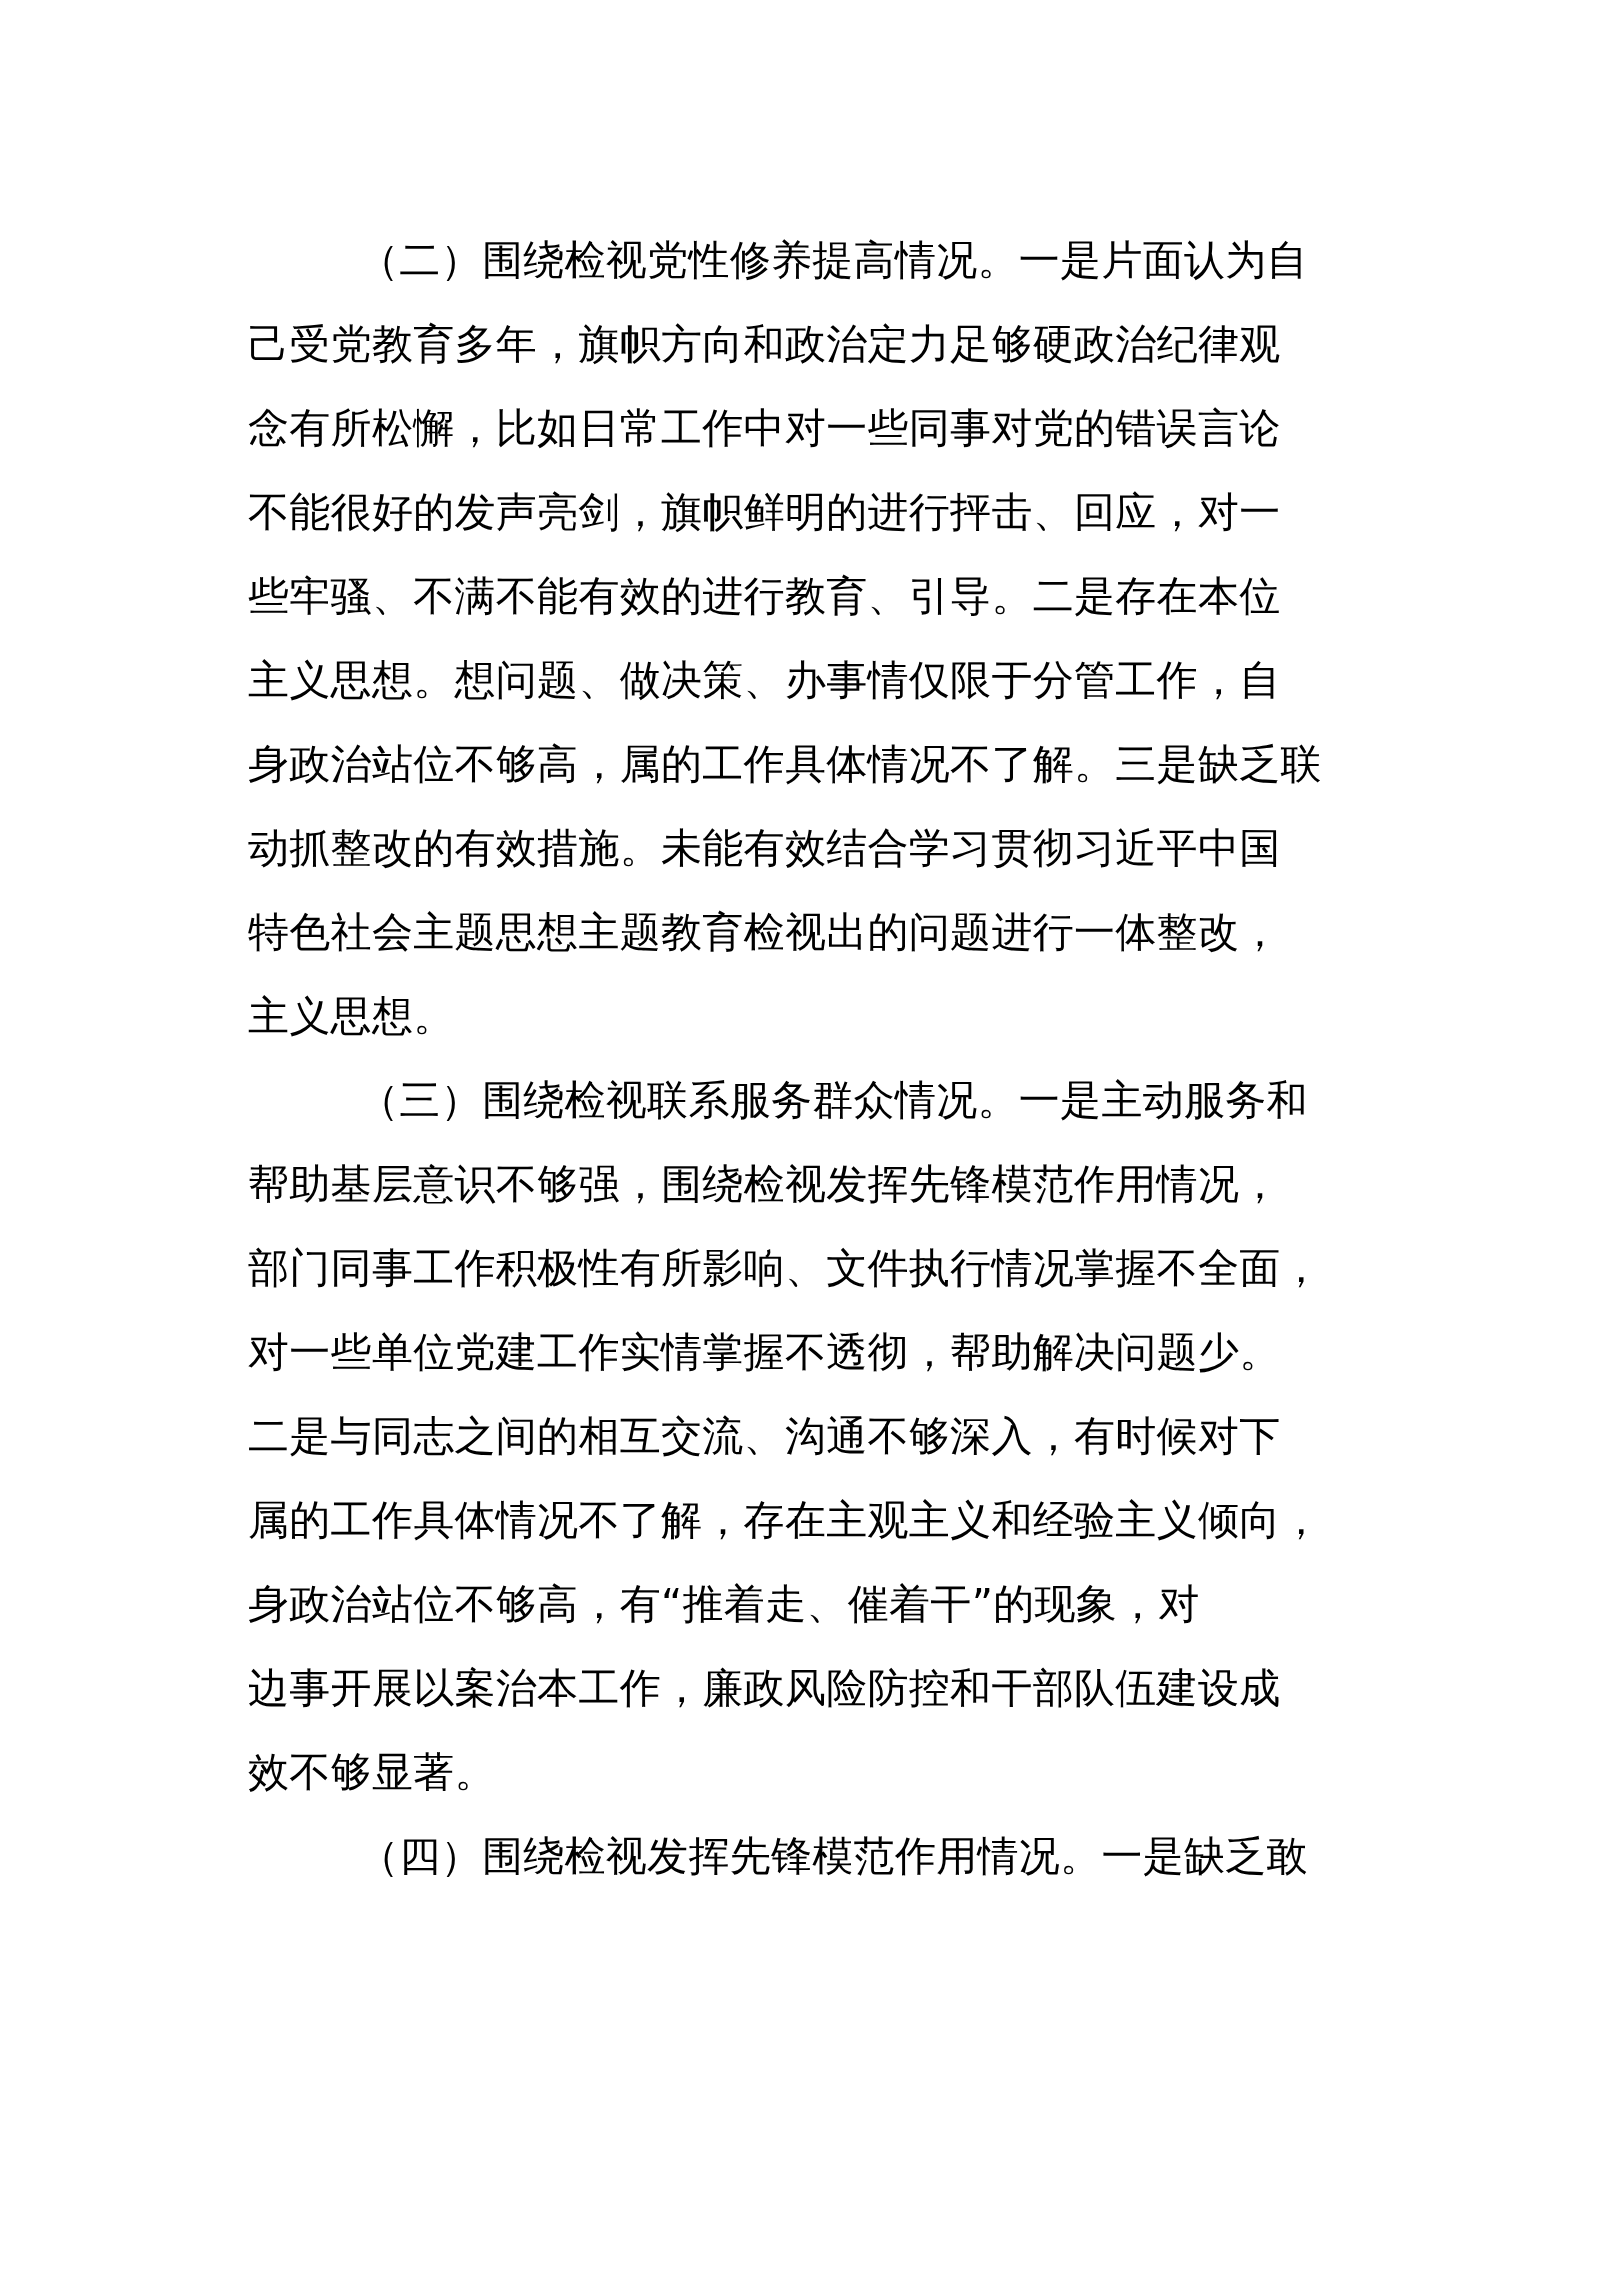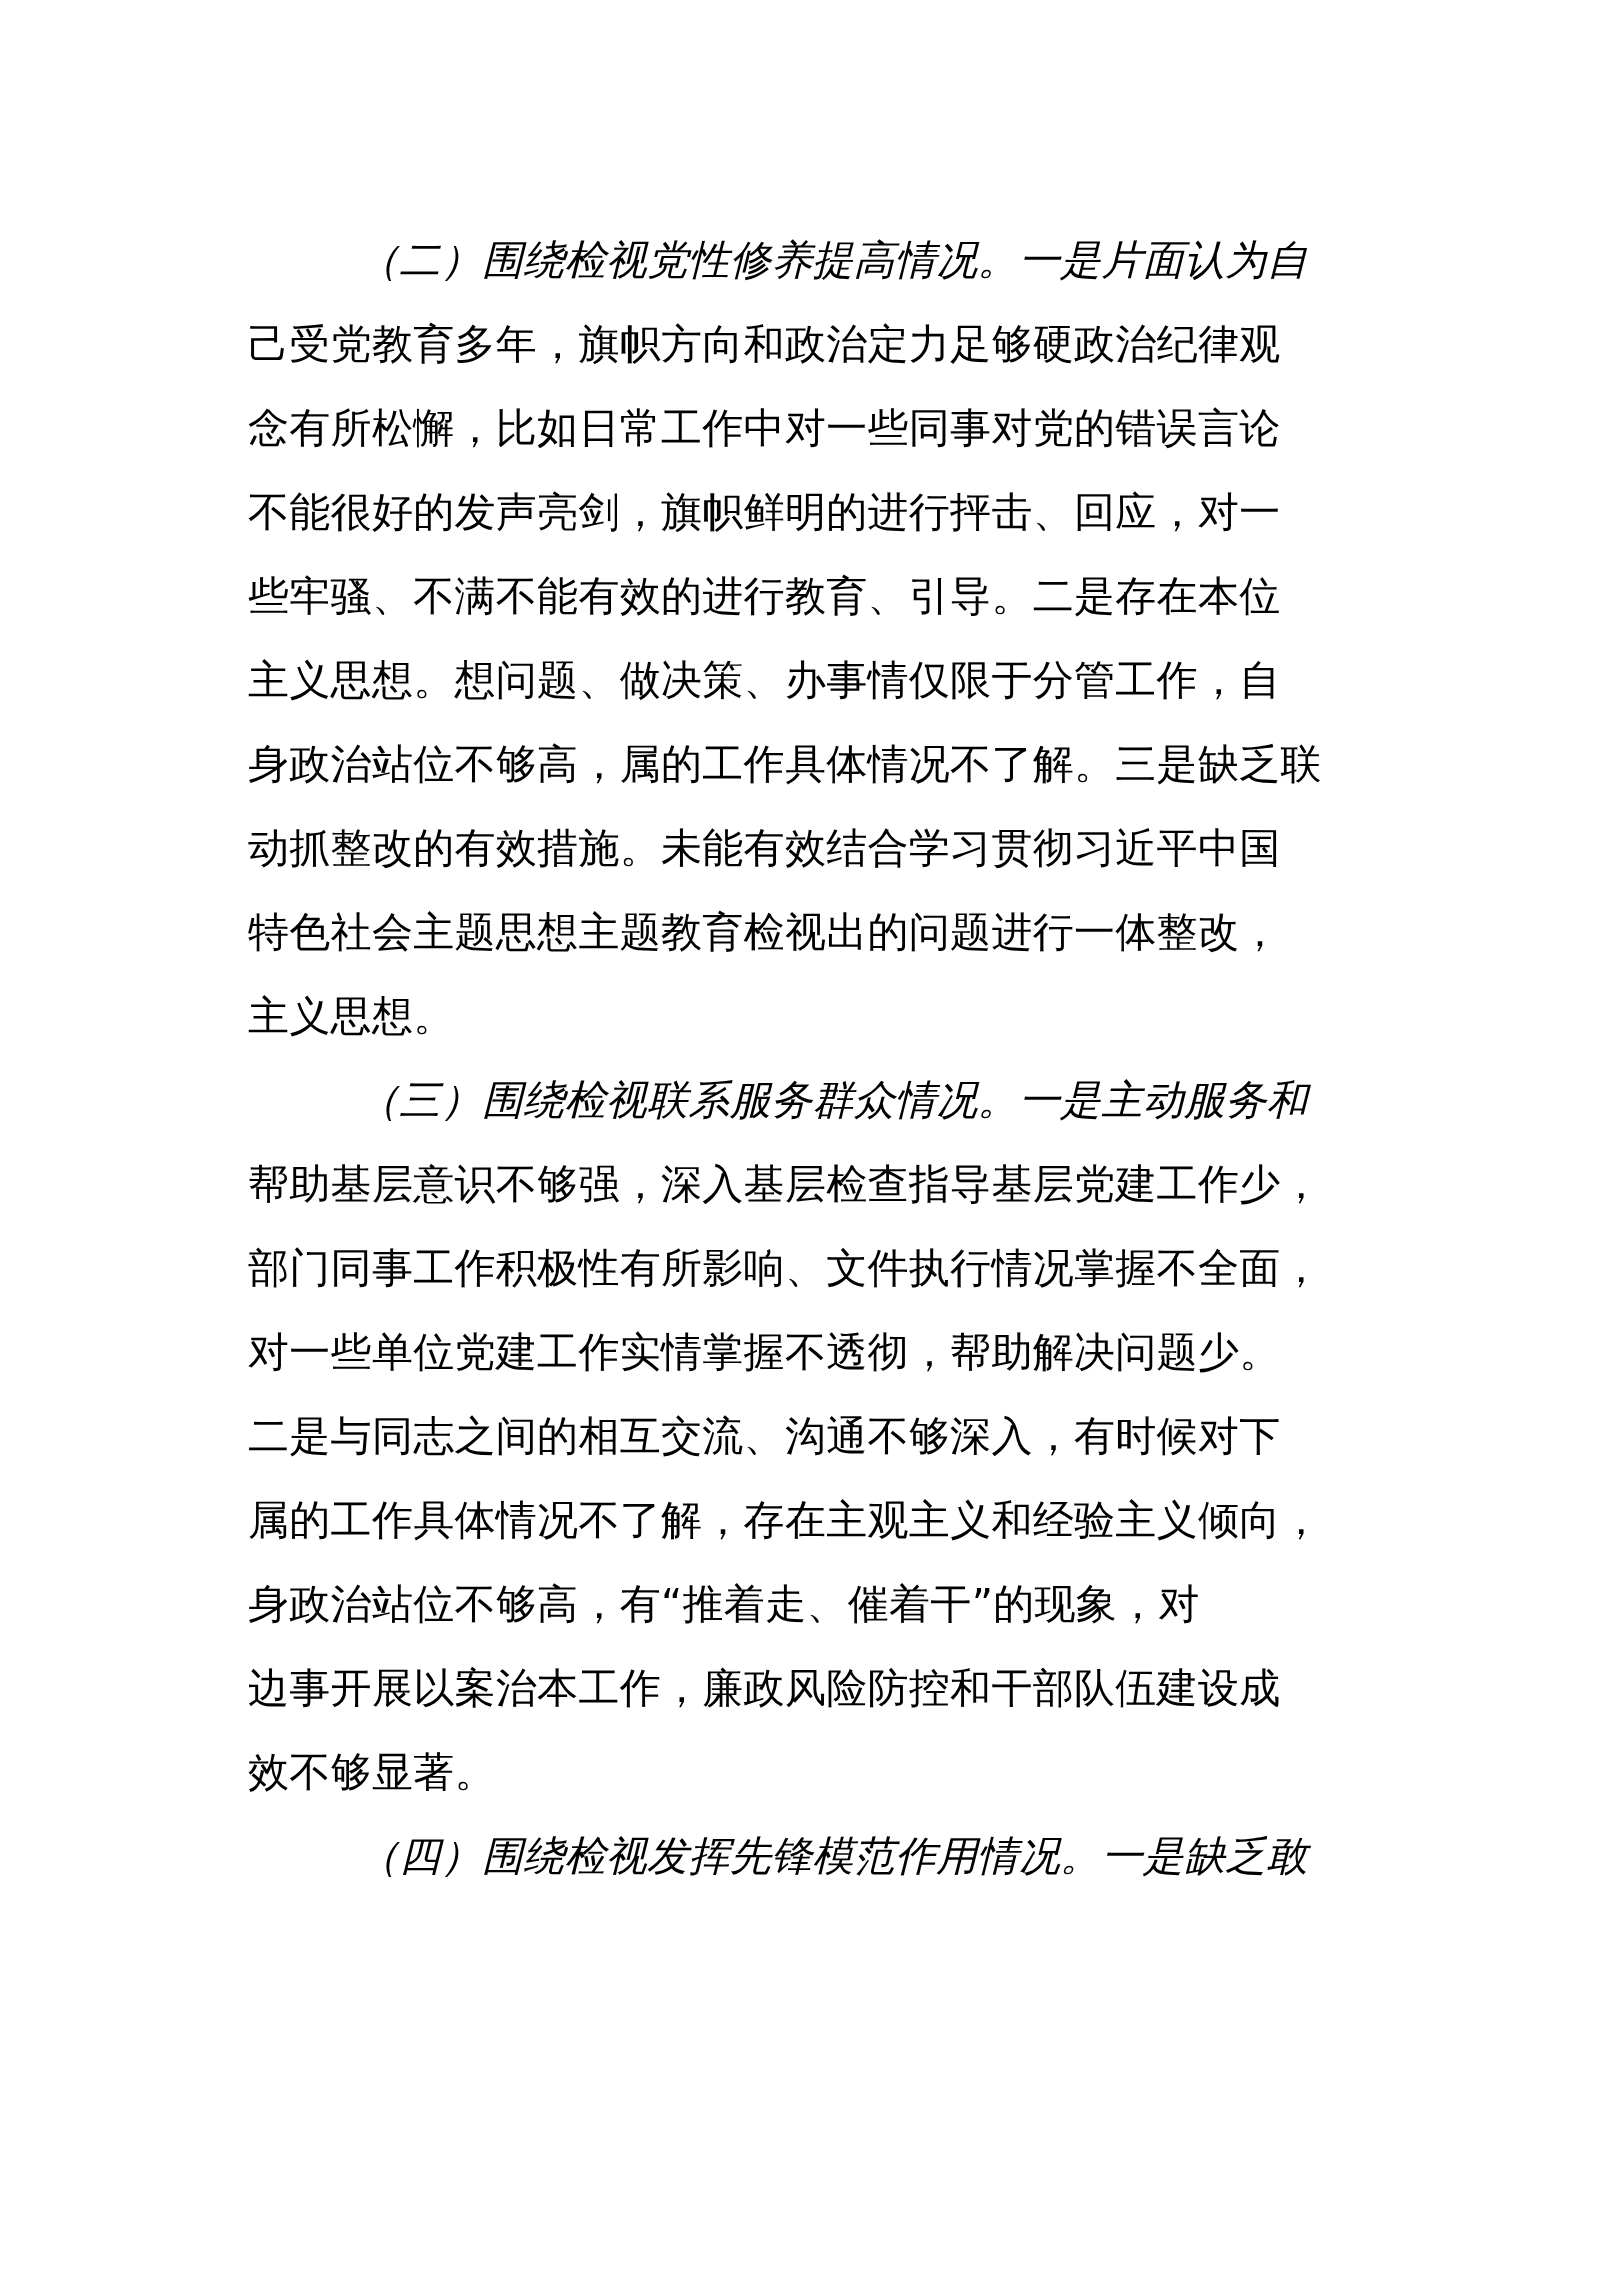--- a/index.html
+++ b/index.html
@@ -6,41 +6,41 @@
   body { width: 1621px; height: 2293px; position: relative; overflow: hidden; }
   .page {
     position: absolute; left: 248px; top: 218px; width: 1098px;
     font-family: "DejaVu Sans", "Liberation Sans", sans-serif;
     font-size: 41px; color: #000000;
   }
   .line {
     height: 84px; line-height: 84px; white-space: nowrap;
     letter-spacing: 0.3px;
   }
-  .indent { padding-left: 110px; font-style: italic; }
+  .indent { padding-left: 110px; }
 </style>
 </head>
 <body>
 
 <div class="page">
   <div>
     <div class="line indent">（二）围绕检视党性修养提高情况。一是片面认为自</div>
     <div class="line">己受党教育多年，旗帜方向和政治定力足够硬政治纪律观</div>
     <div class="line">念有所松懈，比如日常工作中对一些同事对党的错误言论</div>
     <div class="line">不能很好的发声亮剑，旗帜鲜明的进行抨击、回应，对一</div>
     <div class="line">些牢骚、不满不能有效的进行教育、引导。二是存在本位</div>
     <div class="line">主义思想。想问题、做决策、办事情仅限于分管工作，自</div>
     <div class="line">身政治站位不够高，属的工作具体情况不了解。三是缺乏联</div>
     <div class="line">动抓整改的有效措施。未能有效结合学习贯彻习近平中国</div>
     <div class="line">特色社会主题思想主题教育检视出的问题进行一体整改，</div>
     <div class="line">主义思想。</div>
   </div>
   <div>
     <div class="line indent">（三）围绕检视联系服务群众情况。一是主动服务和</div>
-    <div class="line">帮助基层意识不够强，深入基层检查指导基层党建工作少，</div>
+    <div class="line">帮助基层意识不够强，围绕检视发挥先锋模范作用情况，</div>
     <div class="line">部门同事工作积极性有所影响、文件执行情况掌握不全面，</div>
     <div class="line">对一些单位党建工作实情掌握不透彻，帮助解决问题少。</div>
     <div class="line">二是与同志之间的相互交流、沟通不够深入，有时候对下</div>
     <div class="line">属的工作具体情况不了解，存在主观主义和经验主义倾向，</div>
     <div class="line">身政治站位不够高，有“推着走、催着干”的现象，对</div>
     <div class="line">边事开展以案治本工作，廉政风险防控和干部队伍建设成</div>
     <div class="line">效不够显著。</div>
   </div>
   <div>
     <div class="line indent">（四）围绕检视发挥先锋模范作用情况。一是缺乏敢</div>

